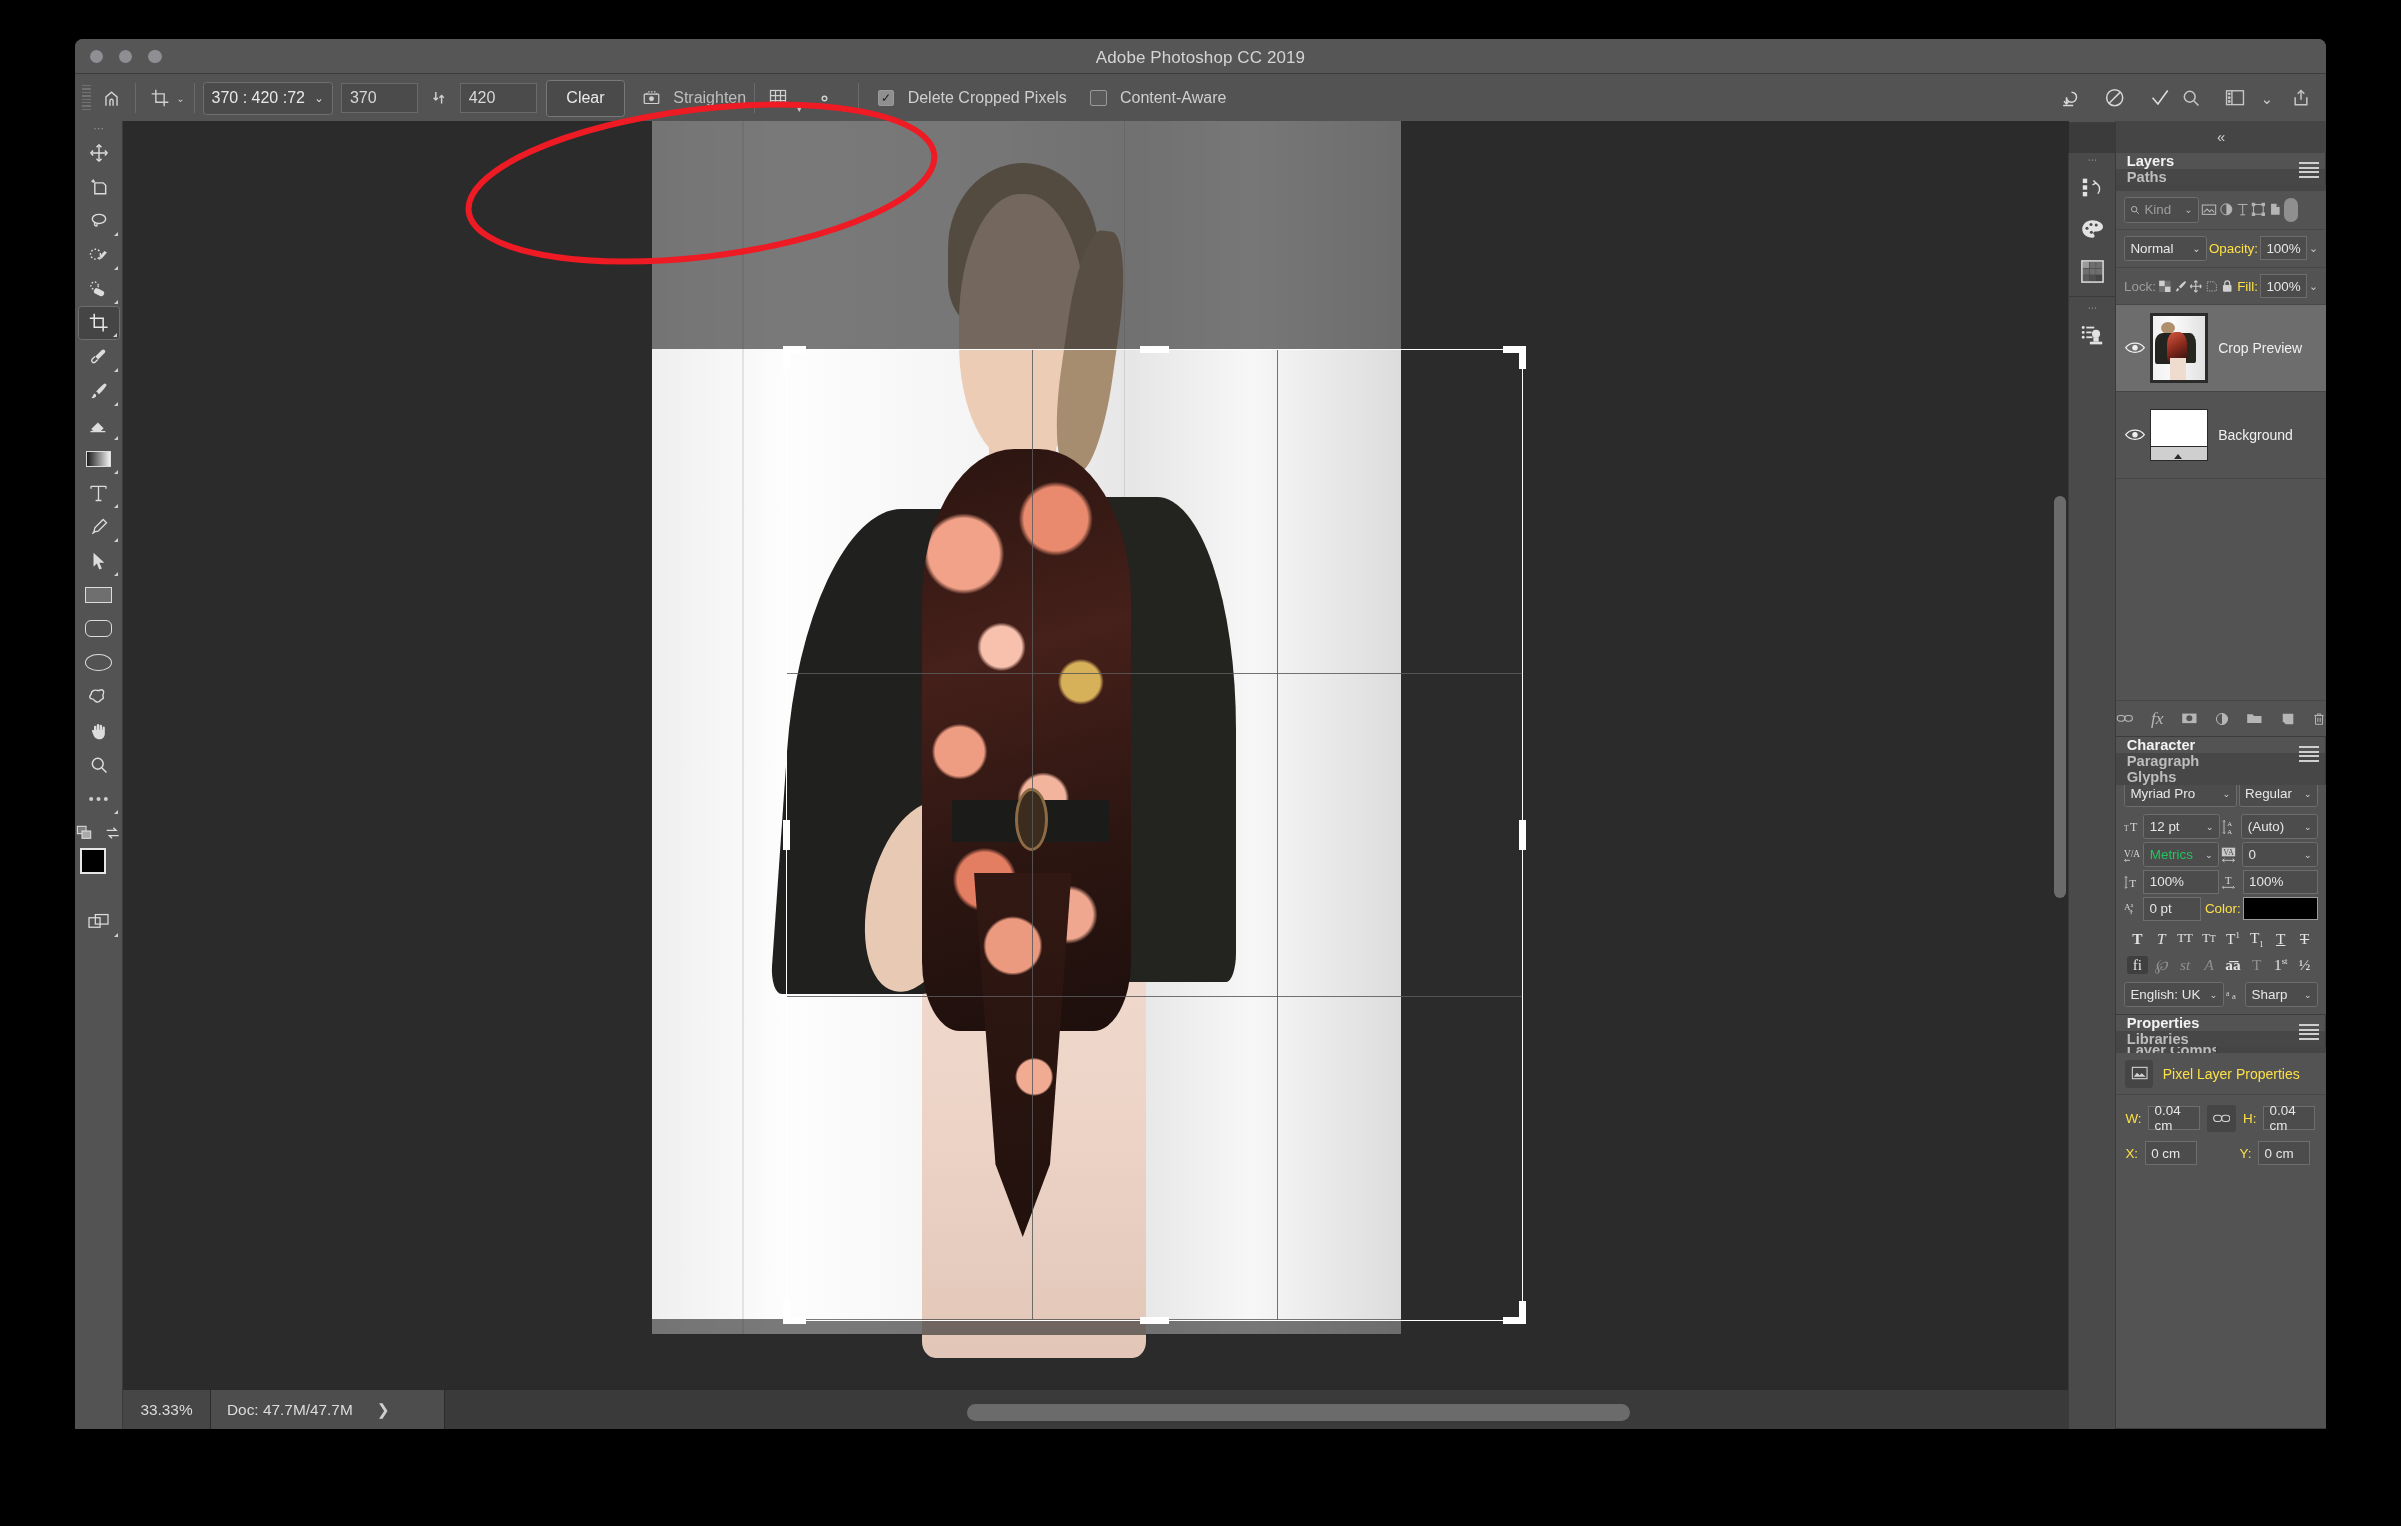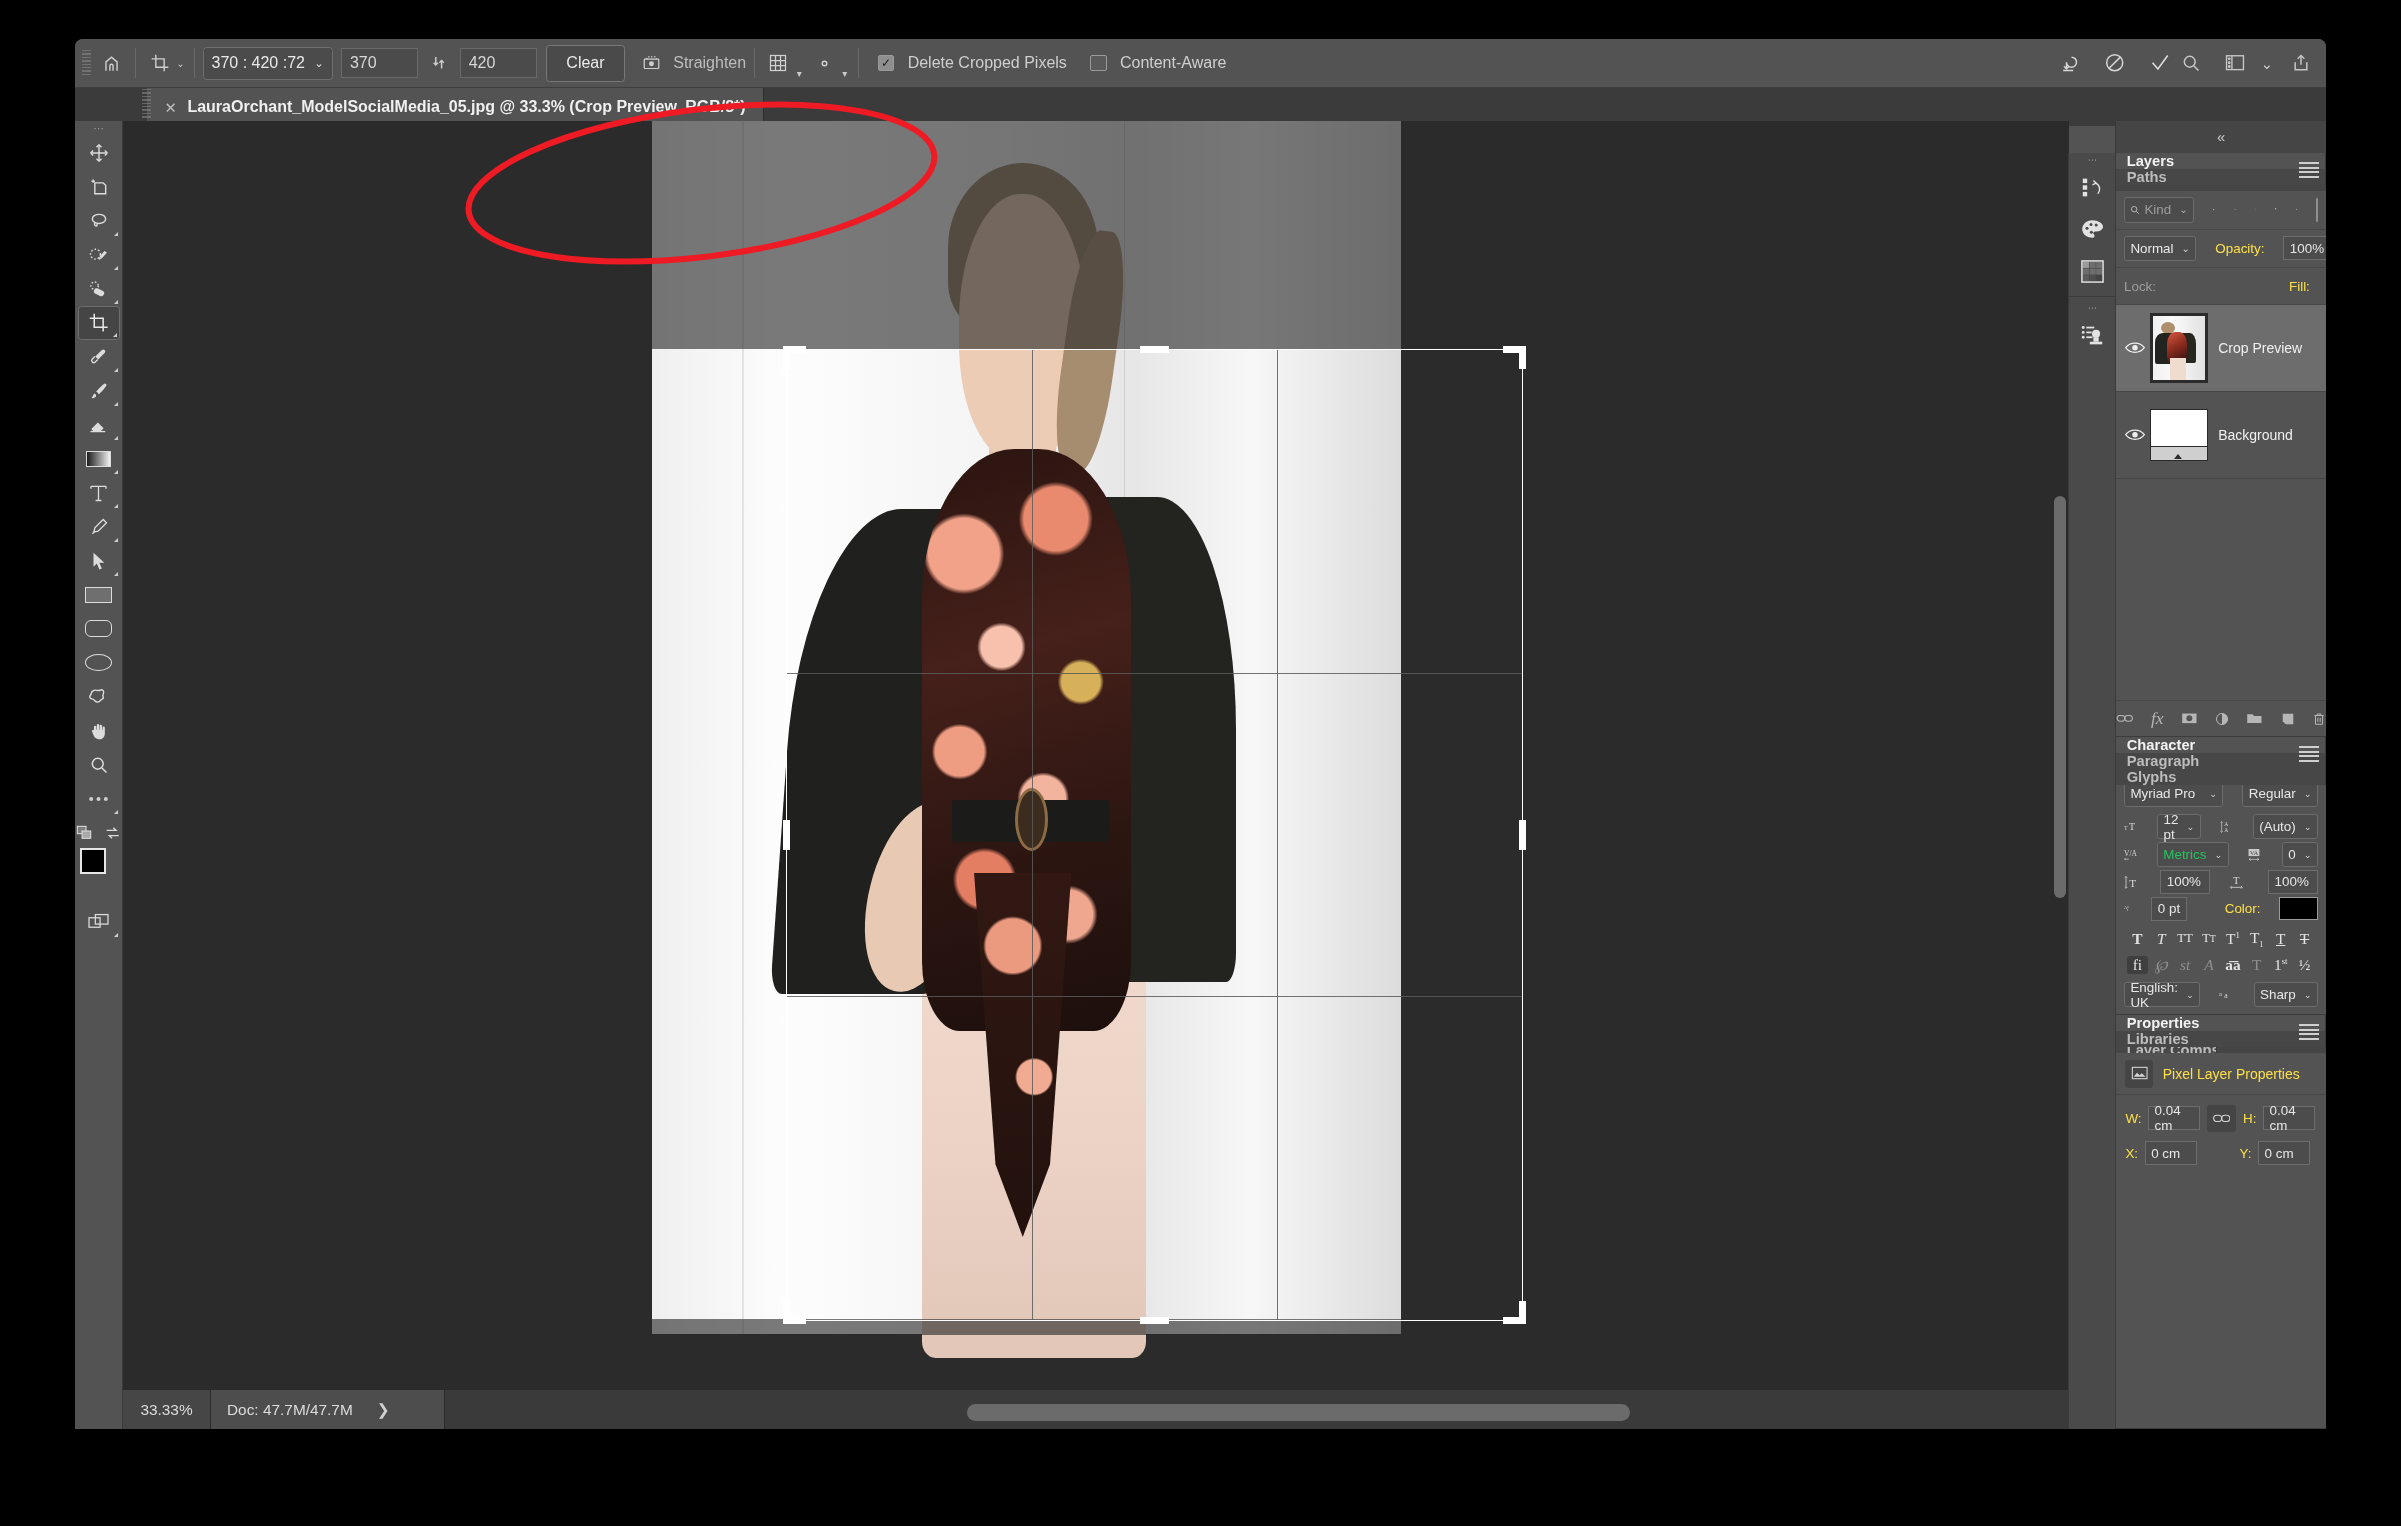--- a/index.html
+++ b/index.html
@@ -104,21 +104,21 @@
   .mr-item{width:42px;height:42px;margin:0 auto;display:flex;align-items:center;justify-content:center;color:#e0e0e0;}
   .mr-div{height:0.7px;background:#3b3b3b;margin:4px 0;}
 
   .dock{position:absolute;right:0;top:82px;width:210px;bottom:0;background:#535353;border-left:0.7px solid #3a3a3a;display:flex;flex-direction:column;}
   .dock-collapse{height:32px;background:#454545;display:flex;align-items:center;justify-content:center;color:#cfcfcf;font-size:14.7px;}
   .panel{background:#535353;border-bottom:0.7px solid #3c3c3c;}
   .tabrow{display:flex;align-items:stretch;height:38px;background:#454545;position:relative;flex-direction:column;}
   .ptab{display:flex;align-items:center;padding:0 10.7px;font-size:14.7px;color:#bdbdbd;font-weight:bold;background:#474747;border-right:0.7px solid #3a3a3a;white-space:nowrap;}
   .ptab.active{background:#535353;color:#f2f2f2;}
   .pmenu{position:absolute;right:6.7px;top:9.4px;width:20px;height:17.4px;background-image:repeating-linear-gradient(to bottom,#cfcfcf 0 2px,transparent 2px 4.7px);}
-  .prow{display:flex;align-items:center;padding:6px 8px;gap:19px;}
+  .prow{display:flex;align-items:center;padding:6px 8px;gap:2px;}
   .mini-sel{height:25.5px;background:#4c4c4c;border:0.7px solid #6d6d6d;border-radius:2.7px;display:flex;align-items:center;padding:0 5.4px;gap:4px;color:#d3d3d3;font-size:13.4px;box-sizing:border-box;}
   .mini-inp{height:24px;background:#4c4c4c;border:0.7px solid #6d6d6d;color:#e6e6e6;font-size:13.4px;display:flex;align-items:center;padding:0 5.4px;box-sizing:border-box;}
   .lbl{color:#fde047;font-size:13.4px;white-space:nowrap;}
   .lbl.dim{color:#9d9d9d;}
   .layerrow{display:flex;align-items:center;height:86px;border-bottom:0.7px solid #464646;padding-left:4px;}
   .layerrow.sel{background:#6d6d6d;}
   .eye{width:29.5px;display:flex;justify-content:center;color:#e8e8e8;}
   .thumb{width:58px;height:70px;background:#fff;border:0.7px solid #2a2a2a;box-sizing:border-box;position:relative;overflow:hidden;}
   .lname{color:#f0f0f0;font-size:14px;margin-left:10.7px;}
   .layerbtns{display:flex;align-items:center;justify-content:center;gap:17.4px;height:35px;border-top:0.7px solid #474747;color:#b6b6b6;}
@@ -130,20 +130,28 @@
   .prop-icon{width:28px;height:28px;background:#454545;border-radius:3.4px;display:flex;align-items:center;justify-content:center;}
   .linkbtn{width:29.5px;height:27px;background:#454545;border-radius:2.7px;display:flex;align-items:center;justify-content:center;color:#d6d6d6;}
   .spacer{flex:1;}
   .annot{position:absolute;pointer-events:none;}
 </style>
 </head>
 <body>
 
 <div class="app">
 
+  <div class="titlebar">
+    <div class="traffic">
+      <div class="dot"></div>
+      <div class="dot"></div>
+      <div class="dot"></div>
+    </div>
+    <div class="app-title">Adobe Photoshop CC 2019</div>
+  </div>
 
   <div class="optbar">
     <div class="grip"></div>
 
     <div class="ob-icon">
       <svg width="19" height="19" viewBox="0 0 24 24" fill="none" stroke="#cfcfcf" stroke-width="1.8">
         <path d="M5 21V10l7-6 7 6v11"></path>
           <path d="M10 21v-6a2 2 0 0 1 4 0v6"></path>
       </svg>
     </div>

